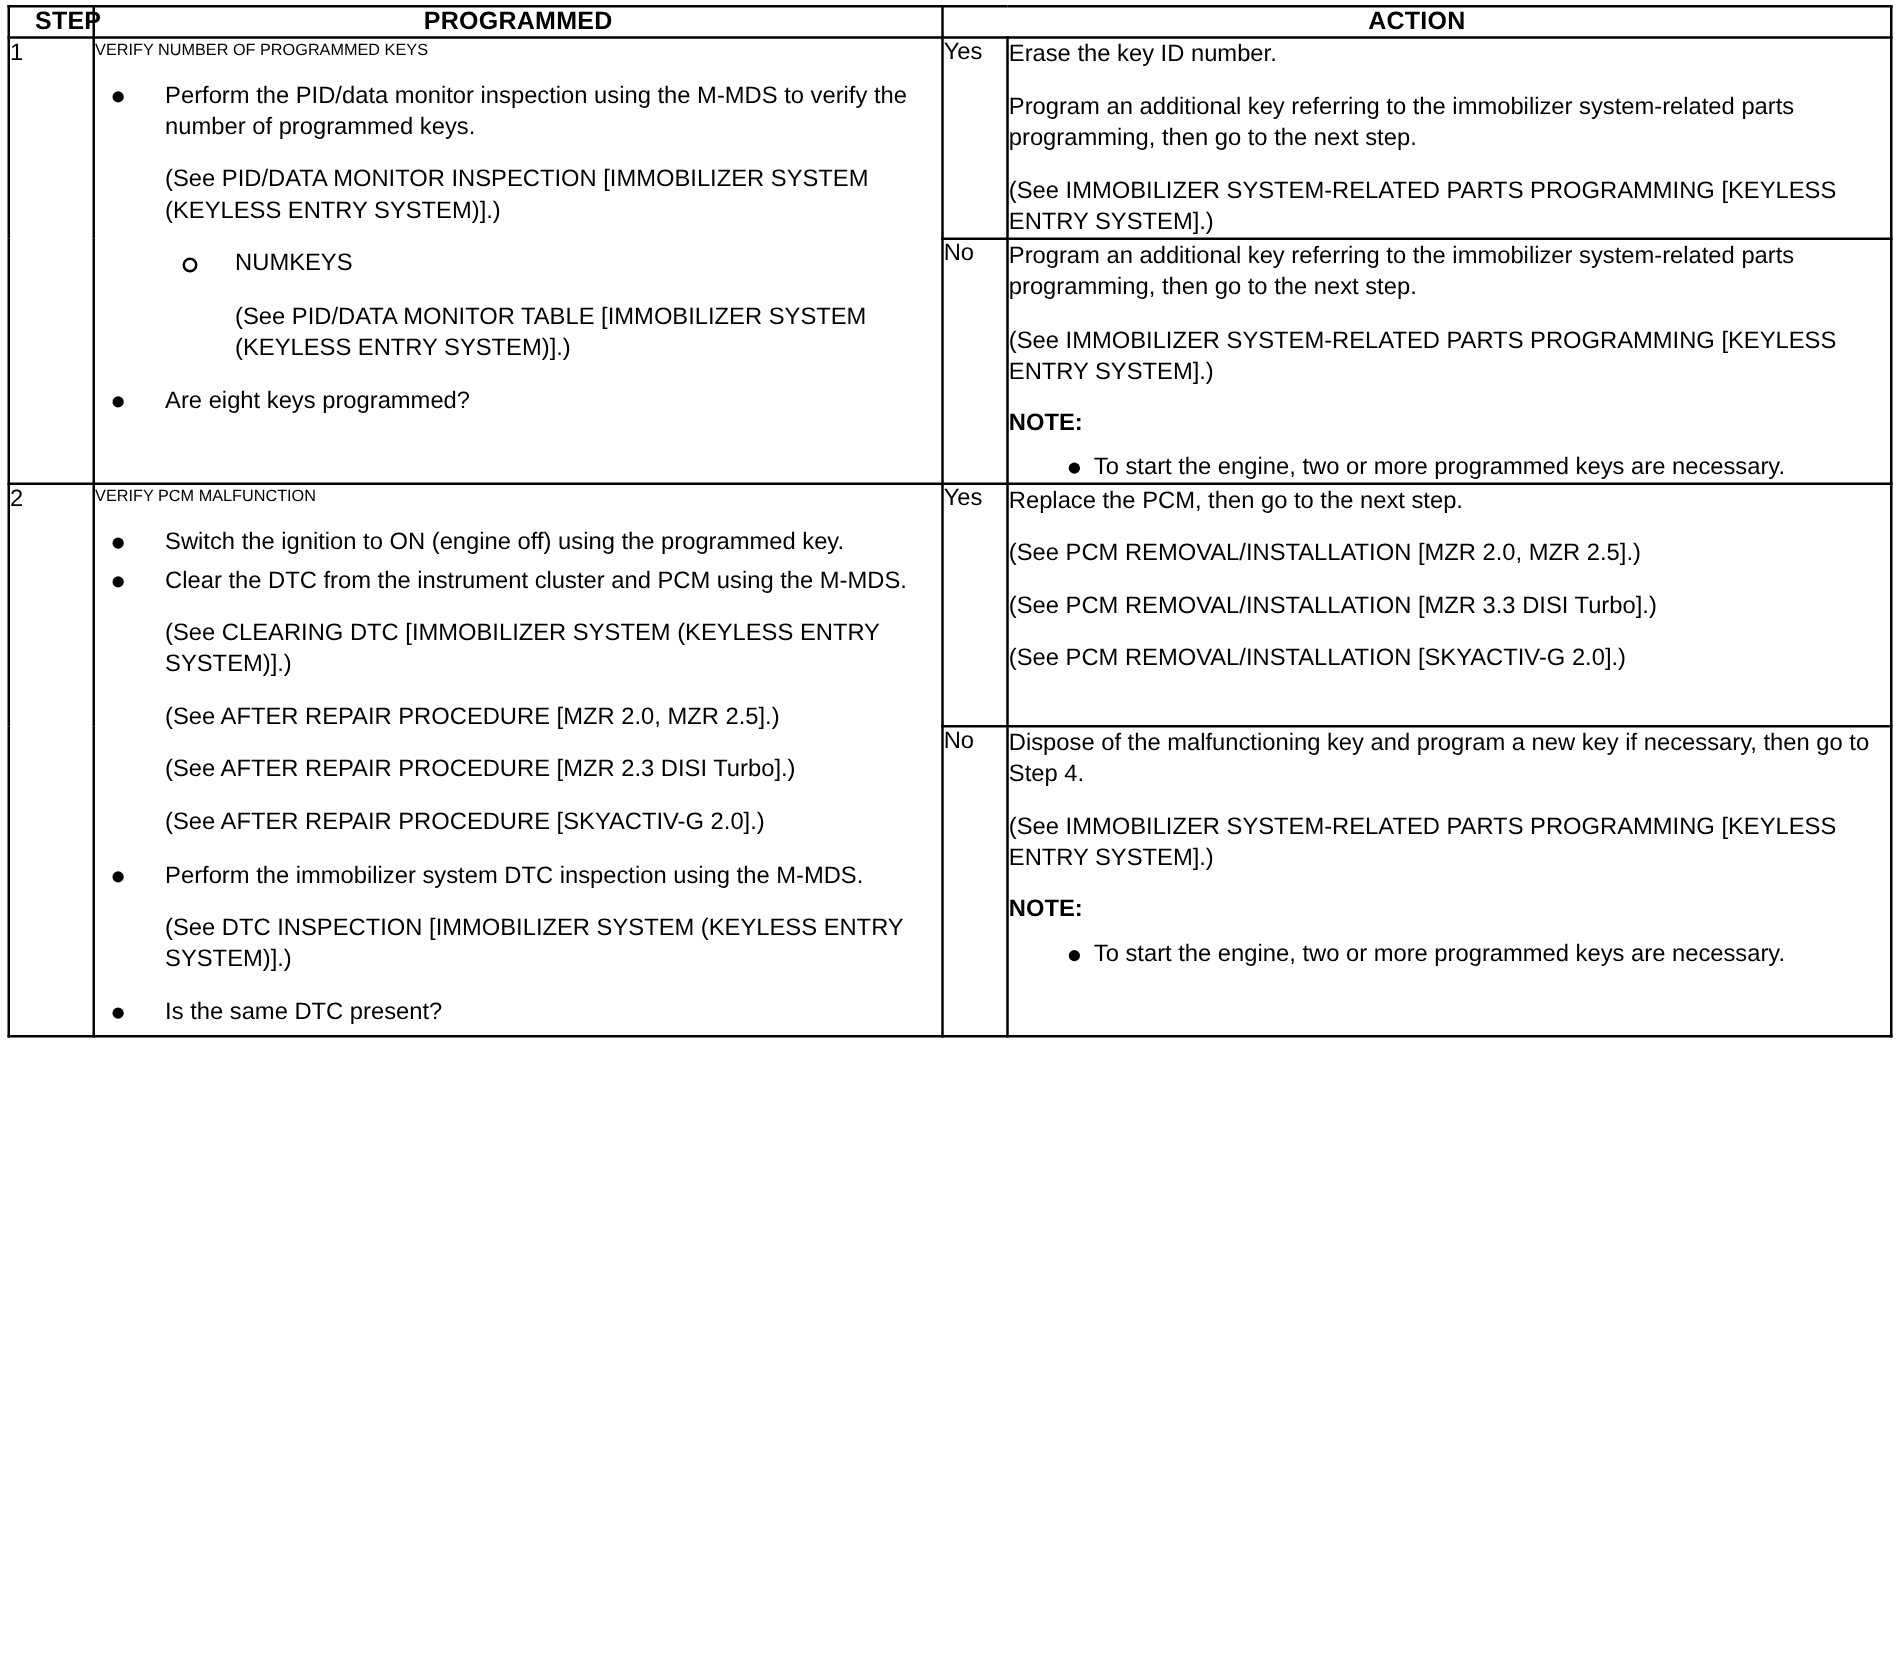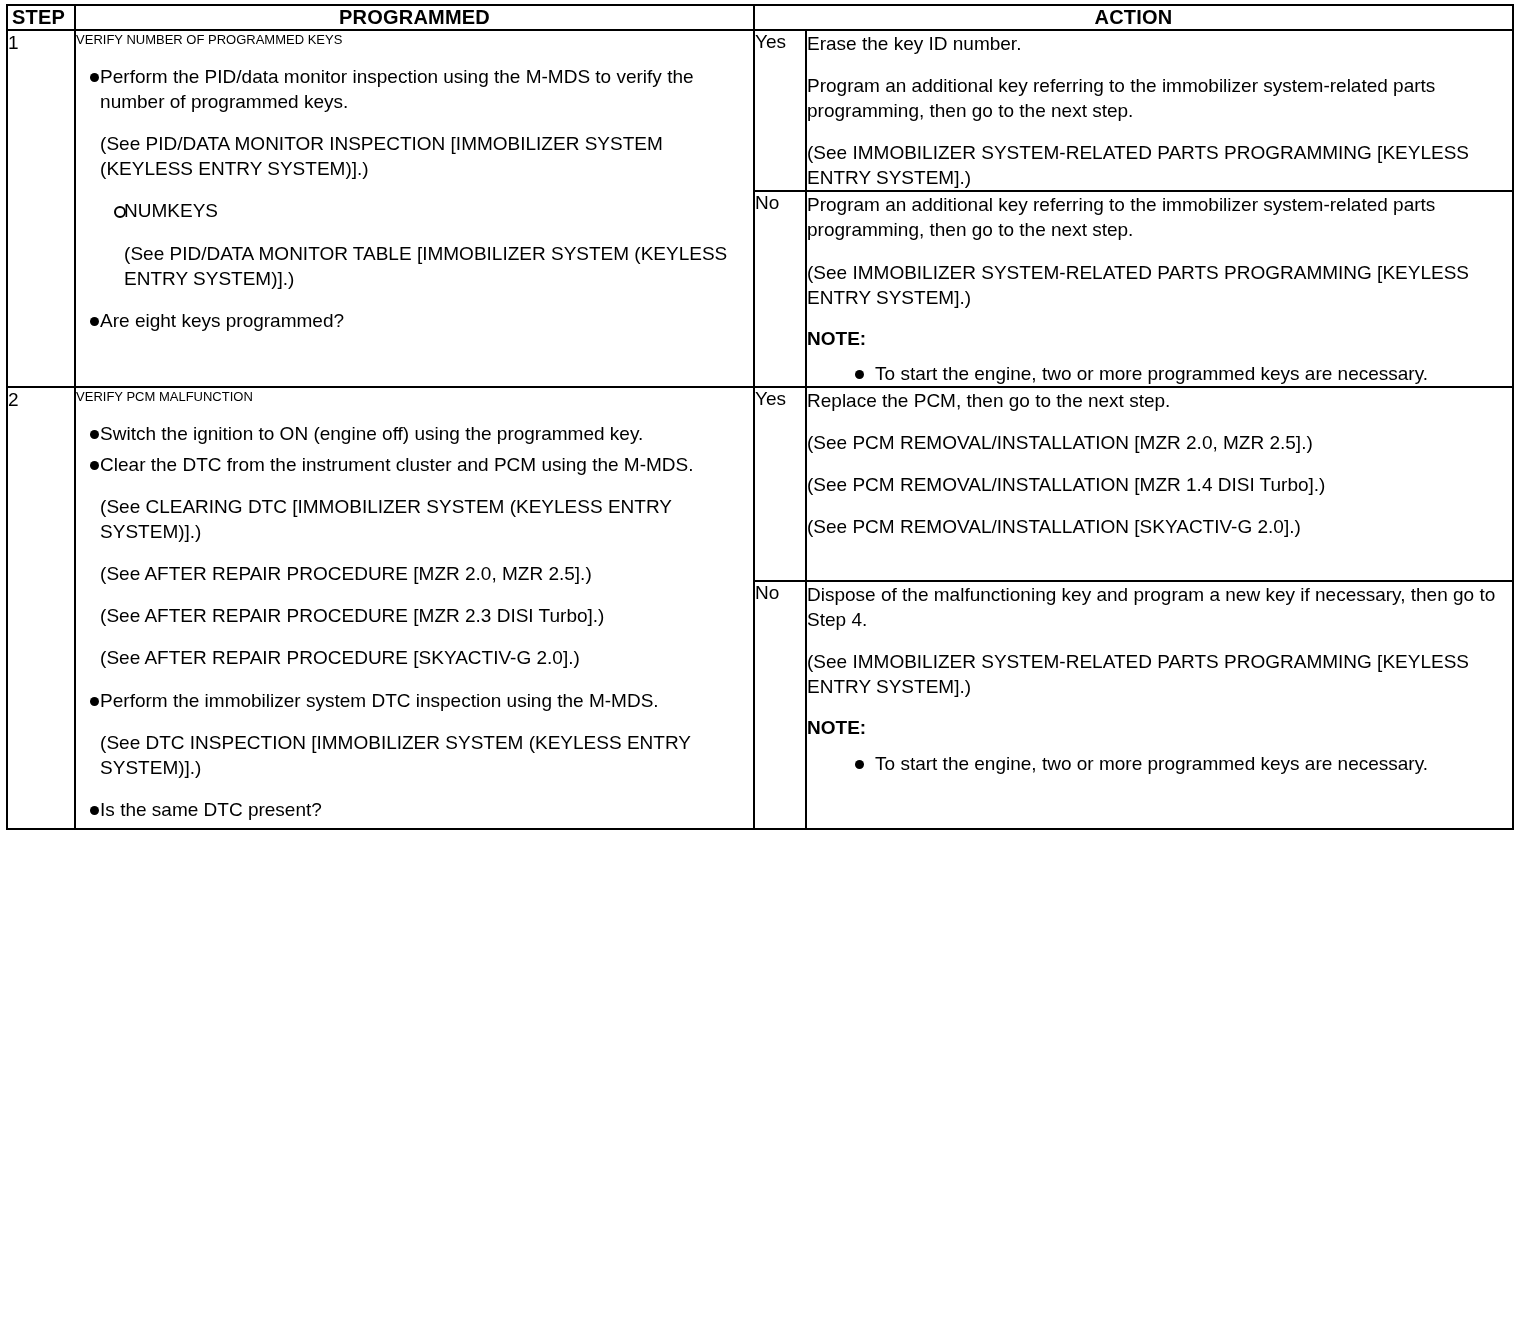--- a/index.html
+++ b/index.html
@@ -29,21 +29,21 @@
   }
   .hdr {
     text-align: center;
     font-size: 20px;
     font-weight: bold;
     padding: 6px 4px 7px 4px;
     letter-spacing: 0.2px;
   }
   .hdr.left {
     text-align: left;
-    padding-left: 4px;
+    padding-left: 20px;
   }
   .col-step { width: 68px; }
   .col-insp { width: 678px; }
   .col-yn   { width: 52px; }
   .col-act  { width: 706px; }
 
   .stepnum {
     font-size: 19px;
     padding: 6px 6px 6px 7px;
     line-height: 1.25;
@@ -65,21 +65,21 @@
     font-size: 13px;
     margin: 0 0 16px 0;
   }
   ul.bul {
     list-style: none;
     margin: 0;
     padding: 0;
   }
   ul.bul > li {
     position: relative;
-    padding-left: 24px;
+    padding-left: 56px;
     margin: 0 0 6px 0;
   }
   ul.bul > li::before {
     content: "";
     position: absolute;
     left: 14px;
     top: 9px;
     width: 9px;
     height: 9px;
     background: #000;
@@ -210,21 +210,21 @@
         </li>
         <li>
           <div>Is the same DTC present?</div>
         </li>
       </ul>
     </td>
     <td class="yn">Yes</td>
     <td class="actcell">
       <div class="para first">Replace the PCM, then go to the next step.</div>
       <div class="para">(See PCM REMOVAL/INSTALLATION [MZR 2.0, MZR 2.5].)</div>
-      <div class="para">(See PCM REMOVAL/INSTALLATION [MZR 1.4 DISI Turbo].)</div>
+      <div class="para">(See PCM REMOVAL/INSTALLATION [MZR 3.3 DISI Turbo].)</div>
       <div class="para">(See PCM REMOVAL/INSTALLATION [SKYACTIV-G 2.0].)</div>
     </td>
   </tr>
   <tr>
     <td class="yn">No</td>
     <td class="actcell">
       <div class="para first">Dispose of the malfunctioning key and program a new key if necessary, then go to Step 4.</div>
       <div class="para">(See IMMOBILIZER SYSTEM-RELATED PARTS PROGRAMMING [KEYLESS ENTRY SYSTEM].)</div>
       <div class="note-label">NOTE:</div>
       <ul class="note-list">

